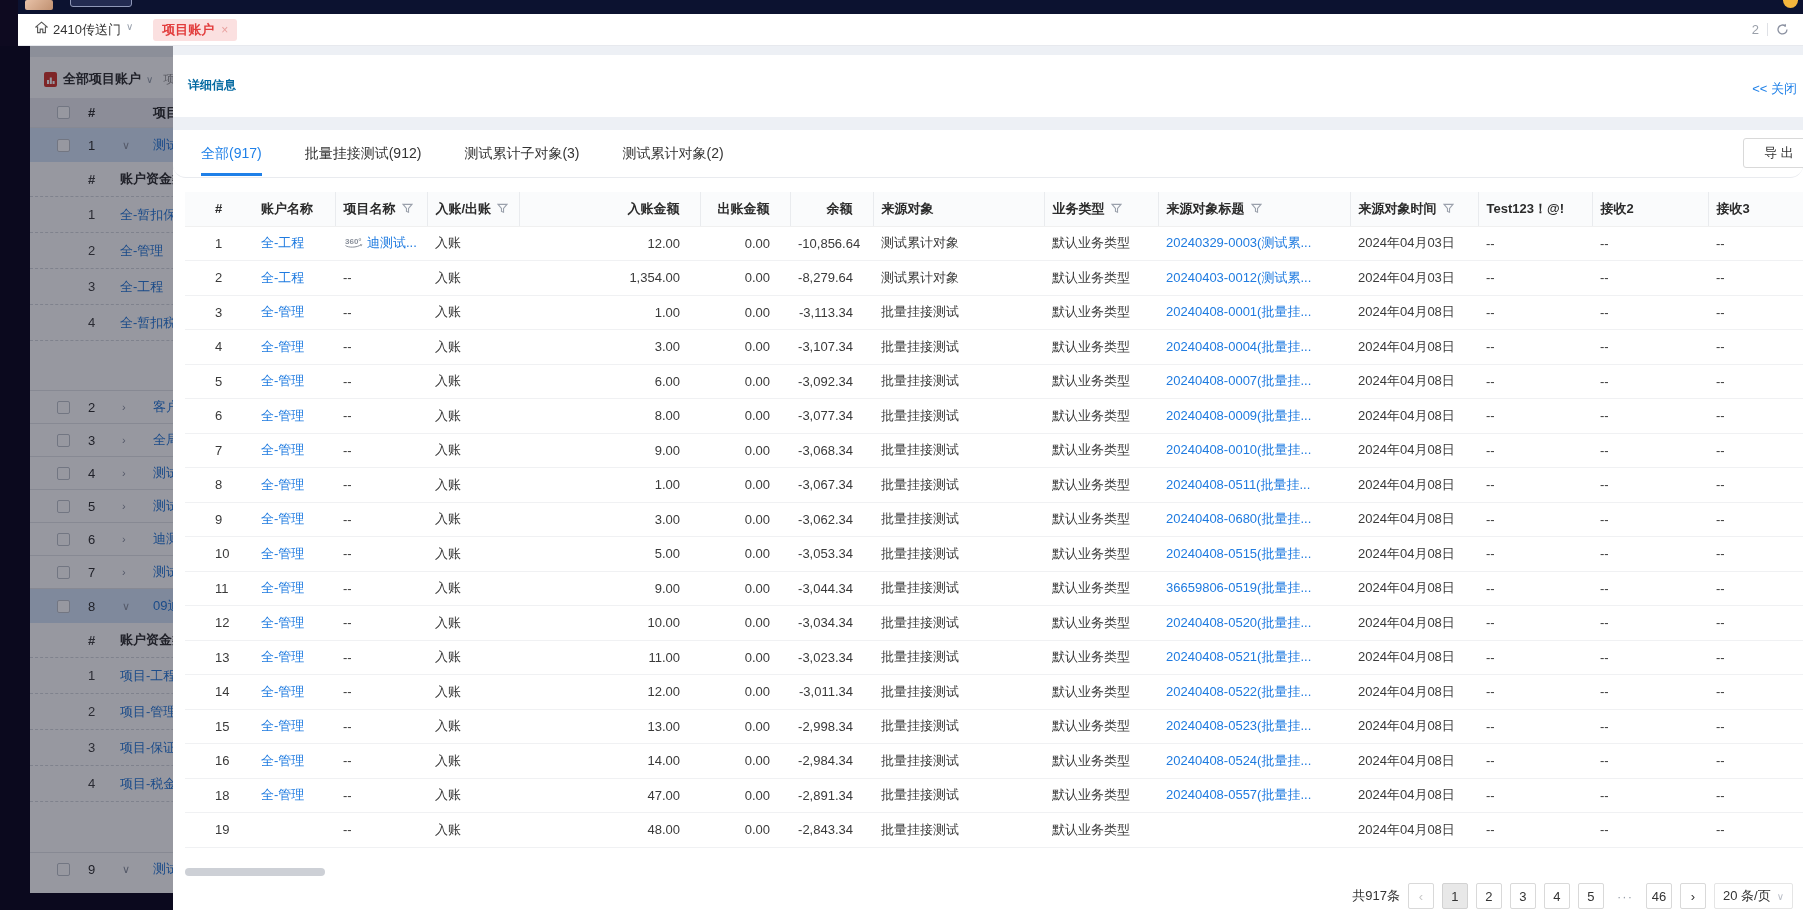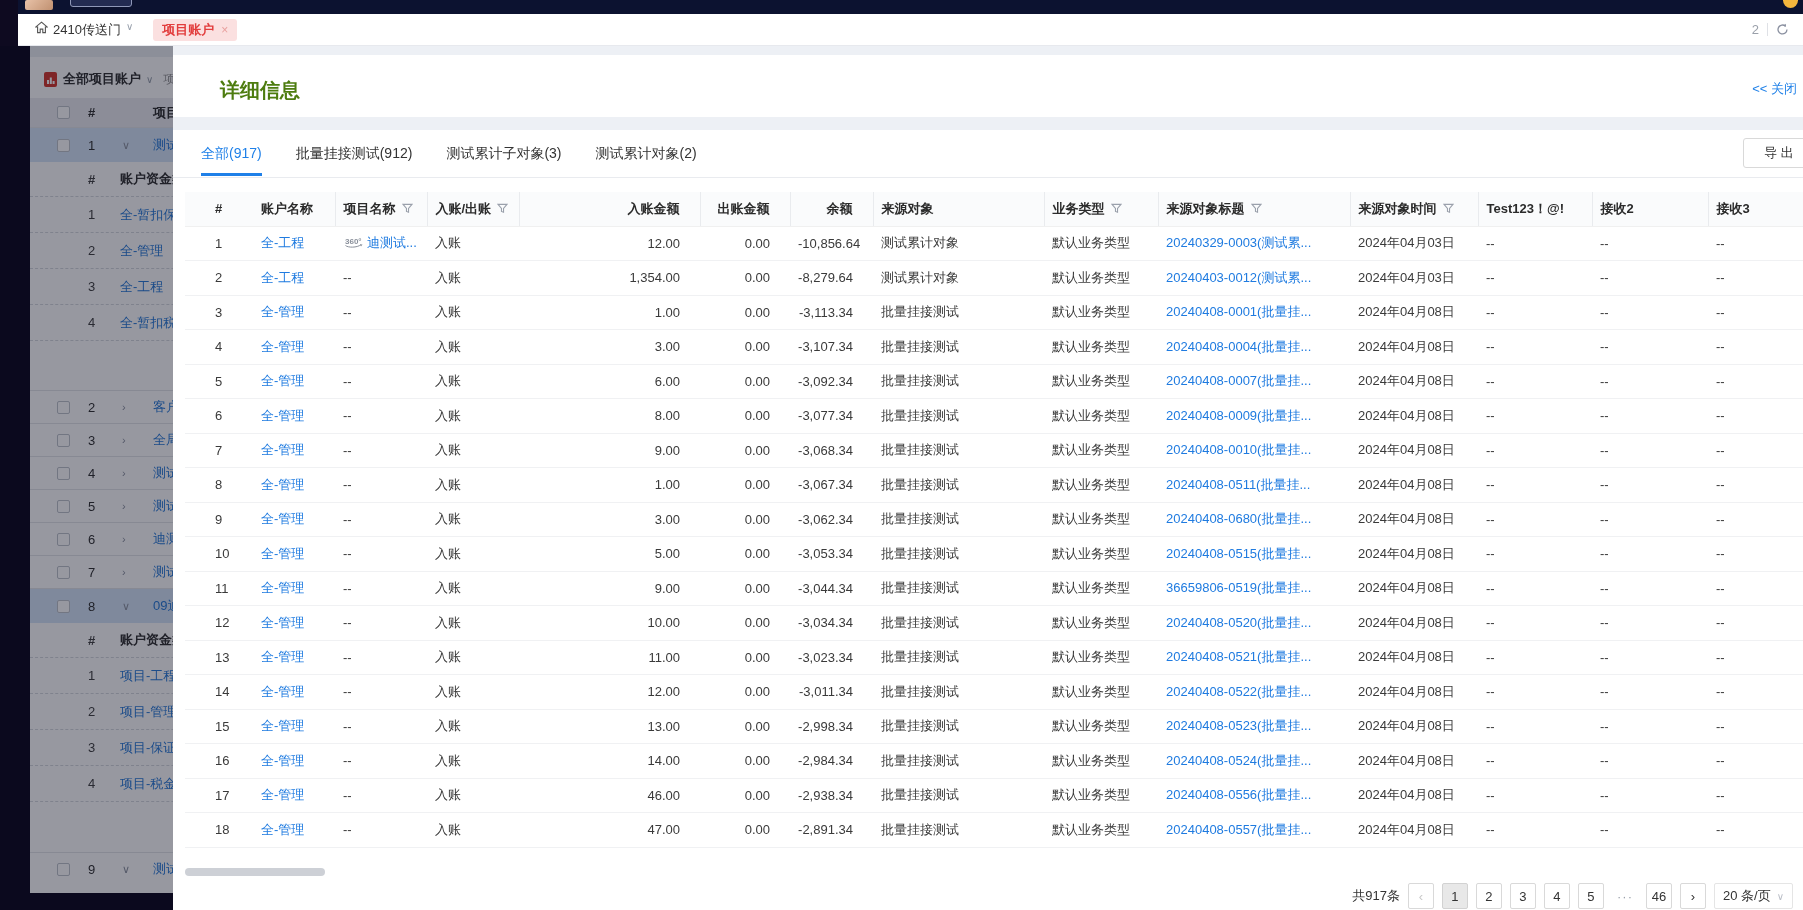--- a/index.html
+++ b/index.html
@@ -55,25 +55,25 @@
   .s-subrow { height:36px; display:flex; align-items:center; border-bottom:1px dashed #d6d9de; cursor:pointer; }
   .ss-no { margin-left:58px; width:17px; color:#444; flex:none; }
   .ss-name { margin-left:15px; color:#2b7cd8; white-space:nowrap; }
   .s-gap1 { height:49px; } .s-gap2 { height:50px; }
   .dim { left:0; top:46px; width:173px; height:864px; background:rgba(8,10,28,0.42); z-index:5; }
 
   
   .panel { left:173px; top:46px; width:1630px; height:864px; background:#fff; z-index:6; overflow:hidden; }
   .panel-strip-top { position:absolute; left:0; top:0; width:100%; height:9px; background:#edf0f5; }
   .panel-band { position:absolute; left:0; top:71px; width:100%; height:13px; background:#edf0f5; }
-  .panel-title { position:absolute; left:15px; top:31px; font-size:20px; font-weight:700; color:#4d7c0f;margin-left:32px; }
+  .panel-title { position:absolute; left:15px; top:31px; font-size:12px; font-weight:700; color:#0369a1; }
   .close-link { position:absolute; right:6px; top:34px; color:#1f80e8; cursor:pointer; }
 
   .tabs { position:absolute; left:0; top:84px; width:100%; height:48px; border-bottom:1px solid #e9ebef;
-          display:flex; align-items:center; padding-left:28px; gap:34px; }
+          display:flex; align-items:center; padding-left:28px; gap:43px;border-radius:13px; }
   .tab { font-size:14px; color:#333; height:100%; display:flex; align-items:center; position:relative; cursor:pointer; white-space:nowrap; }
   .tab.active { color:#1f80e8; }
   .tab.active::after { content:''; position:absolute; left:0; right:0; bottom:1px; height:3px; background:#1f80e8; }
   .export-btn { position:absolute; right:-12px; top:92px; width:72px; height:30px; border:1px solid #d9d9d9;
           border-radius:3px; background:#fff; color:#333; display:flex; align-items:center; justify-content:center;
           z-index:2; cursor:pointer; }
 
   .tablewrap { position:absolute; left:0; top:146px; width:100%; height:663px; overflow:hidden; }
   table { margin-left:12px; width:1618px; border-collapse:collapse; table-layout:fixed; font-size:13px; }
   thead th { height:34px; background:#fafbfc; font-weight:700; color:#2b2b2b; text-align:left; padding:0 8px;
@@ -566,36 +566,20 @@
             <td class="num">-2,984.34</td>
             <td>批量挂接测试</td>
             <td>默认业务类型</td>
             <td><a class="link">20240408-0524(批量挂...</a></td>
             <td>2024年04月08日</td>
             <td>--</td>
             <td>--</td>
             <td>--</td>
           </tr>
           <tr>
-            <td>17</td>
-            <td class="pad14"><a class="link">全-管理</a></td>
-            <td>--</td>
-            <td>入账</td>
-            <td class="num">46.00</td>
-            <td class="num">0.00</td>
-            <td class="num">-2,938.34</td>
-            <td>批量挂接测试</td>
-            <td>默认业务类型</td>
-            <td><a class="link">20240408-0556(批量挂...</a></td>
-            <td>2024年04月08日</td>
-            <td>--</td>
-            <td>--</td>
-            <td>--</td>
-          </tr>
-          <tr>
             <td>18</td>
             <td class="pad14"><a class="link">全-管理</a></td>
             <td>--</td>
             <td>入账</td>
             <td class="num">47.00</td>
             <td class="num">0.00</td>
             <td class="num">-2,891.34</td>
             <td>批量挂接测试</td>
             <td>默认业务类型</td>
             <td><a class="link">20240408-0557(批量挂...</a></td>

